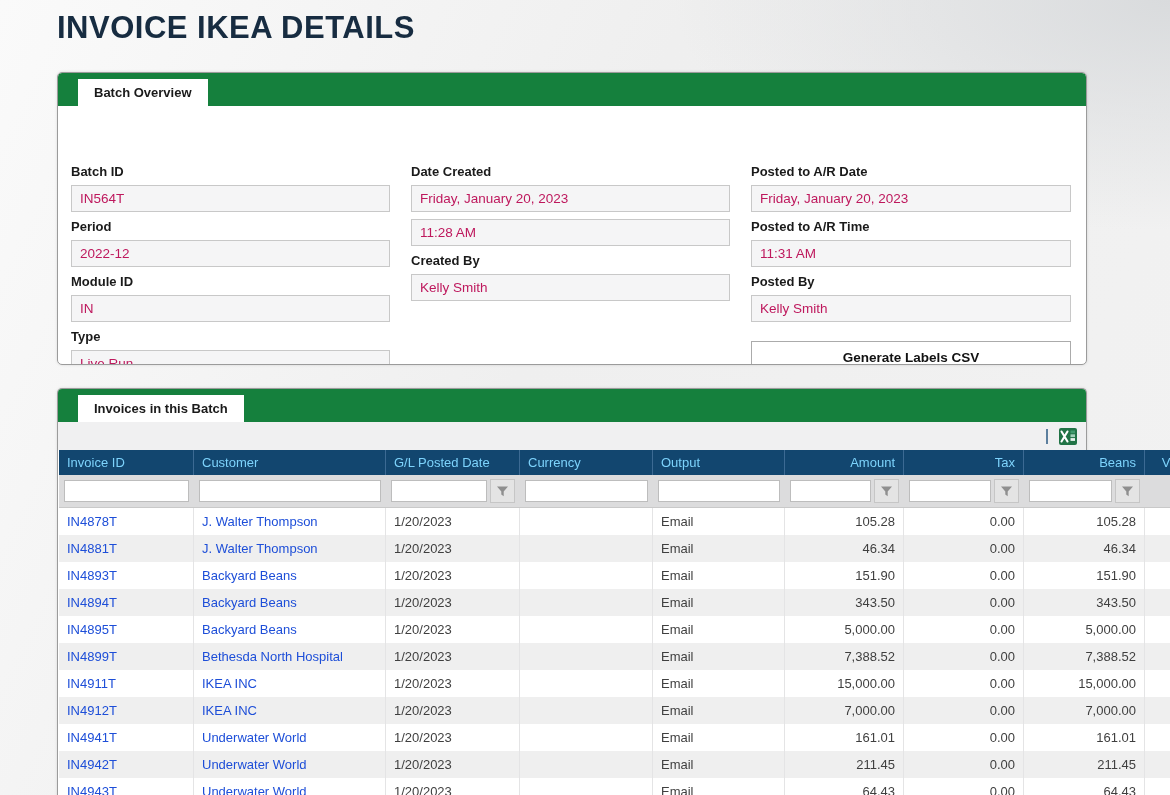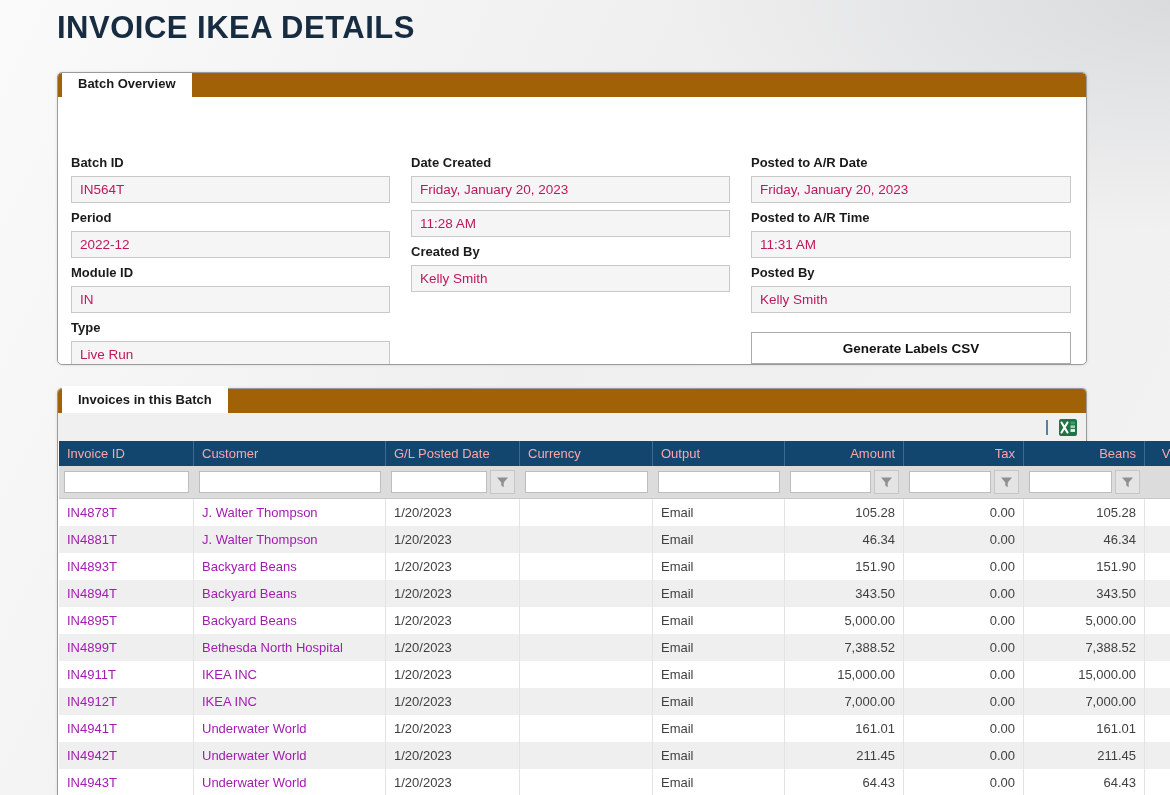--- a/index.html
+++ b/index.html
@@ -27,26 +27,26 @@
     margin-left: 57px;
     background: #ffffff;
     border: 1px solid #9b9b9b;
     border-radius: 5px;
     box-shadow: 0 0 3px rgba(0,0,0,0.12);
     box-sizing: border-box;
   }
   .panel-1 { margin-top: 26px; height: 293px; overflow: hidden; }
   .panel-2 { margin-top: 23px; border-bottom: none; border-radius: 5px 5px 0 0; }
   .tab-bar {
-    height: 24px;
-    background: #a16207;
+    height: 33px;
+    background: #15803d;
     border-radius: 4px 4px 0 0;
     display: flex;
     align-items: flex-end;
-    padding-left: 4px;
+    padding-left: 20px;
     box-sizing: border-box;
   }
   .tab {
     background: #ffffff;
     height: 27px;
     display: flex;
     align-items: center;
     padding: 0 16px;
     font-size: 13px;
     font-weight: bold;
@@ -105,21 +105,21 @@
   .toolbar-sep { width: 2px; height: 15px; background: #5c7f9e; }
   .excel-btn { background: none; border: none; padding: 0; cursor: pointer; line-height: 0; }
   table.grid {
     border-collapse: collapse;
     table-layout: fixed;
     width: 1025px;
     margin-left: 1px;
   }
   table.grid th {
     background: #12466f;
-    color: #fca5a5;
+    color: #7dd3fc;
     font-size: 13px;
     font-weight: normal;
     height: 25px;
     padding: 0 8px;
     border-right: 1px solid #3c6a93;
     white-space: nowrap;
     overflow: hidden;
     cursor: pointer;
   }
   table.grid th:last-child { border-right: none; }
@@ -156,21 +156,21 @@
     padding: 0 8px;
     font-size: 13px;
     color: #3f3f3f;
     border-right: 1px solid #e4e4e5;
     white-space: nowrap;
     overflow: hidden;
   }
   table.grid td.data-cell:last-child { border-right: 1px solid #d6d6d6; }
   table.grid tbody tr:nth-child(odd) td { background: #ffffff; }
   table.grid tbody tr:nth-child(even) td { background: #efefef; }
-  table.grid a { color: #a21caf; text-decoration: none; cursor: pointer; }
+  table.grid a { color: #1d4ed8; text-decoration: none; cursor: pointer; }
   .al-left { text-align: left; }
   .al-right { text-align: right; }
   .al-center { text-align: center; }
 </style>
 </head>
 <body>
 
 <h1 class="page-title">INVOICE IKEA DETAILS</h1>
 
 <div class="panel panel-1">

